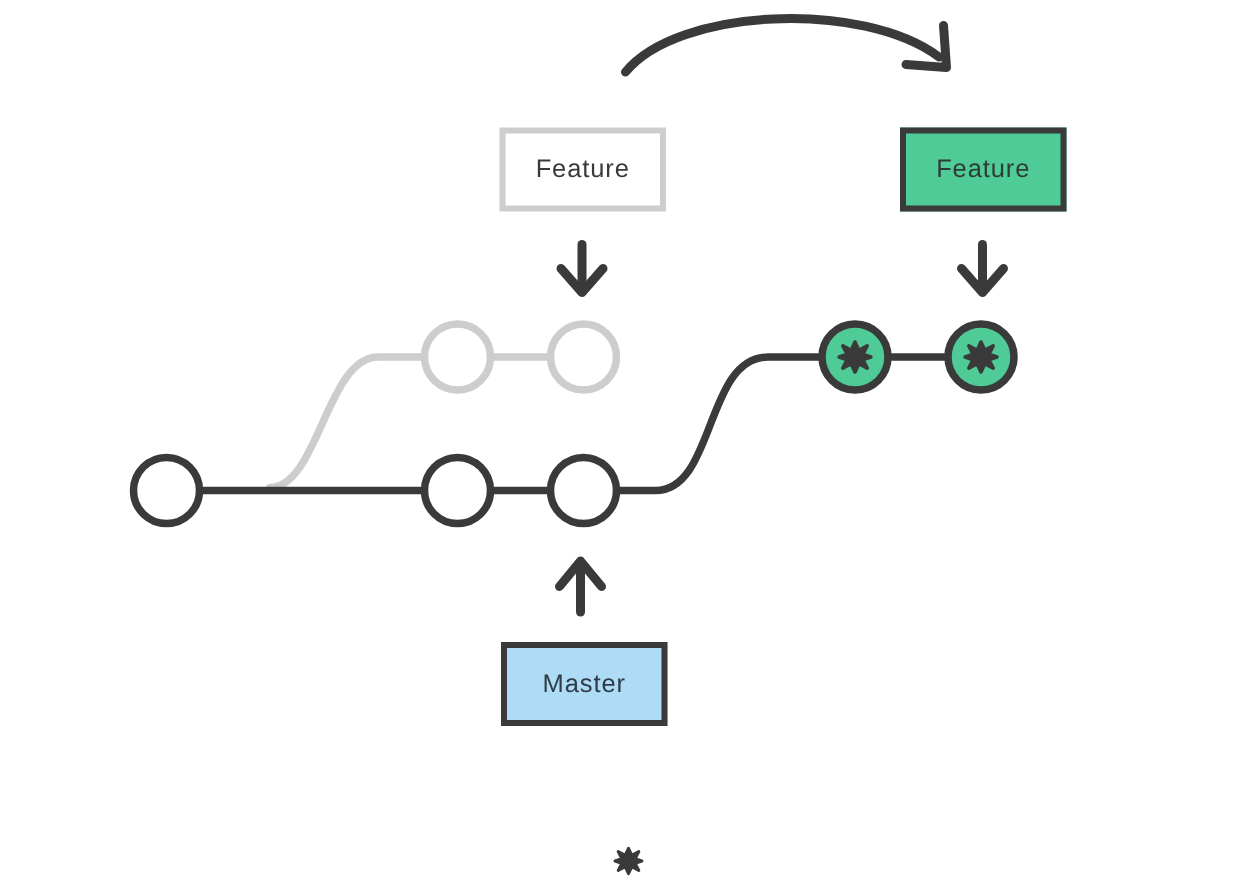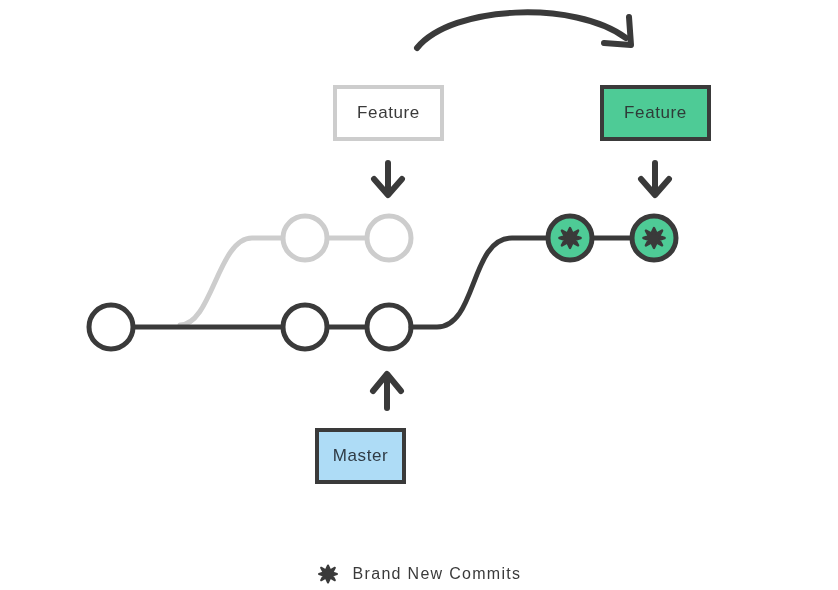--- a/index.html
+++ b/index.html
@@ -46,23 +46,23 @@
   .box-feature-new {
     left: 600px;
     top: 85px;
     width: 111px;
     height: 56px;
     border: 4px solid #3a3a3a;
     background: #4ecb96;
     color: #2f3b38;
   }
   .box-master {
-    left: 315px;
+    left: 334px;
     top: 428px;
-    width: 91px;
+    width: 111px;
     height: 56px;
     border: 4px solid #3a3a3a;
     background: #aedcf6;
     color: #2f3b45;
   }
   #legend {
     position: absolute;
     left: 0;
     top: 563px;
     width: 838px;
@@ -154,16 +154,15 @@
   <div class="box box-master">
     <span>Master</span>
   </div>
 
   <div id="legend">
     <svg class="legend-icon" viewBox="-13 -13 26 26">
       <g fill="#3a3a3a" stroke="#3a3a3a">
         <use href="#starburst-glyph"></use>
       </g>
     </svg>
-    <span class="legend-label">Brand New Commits</span>
   </div>
 
 </div>
 
 </body></html>

